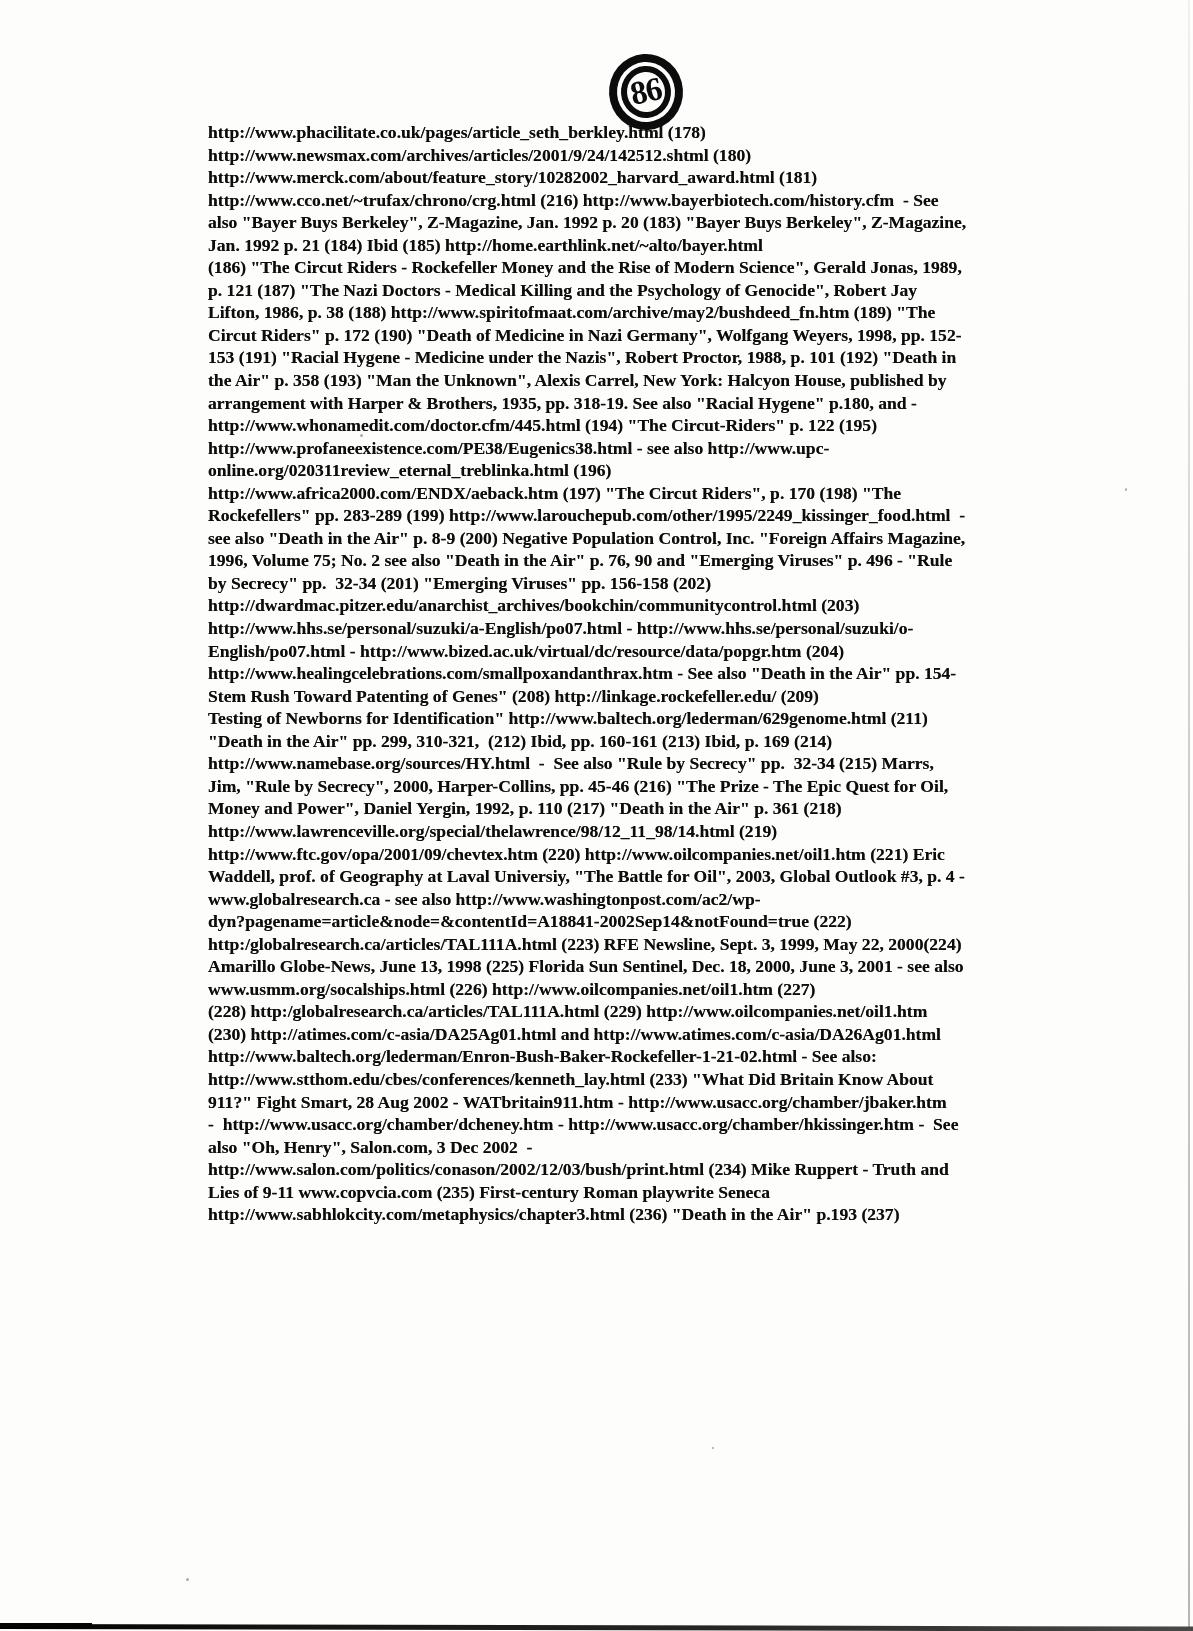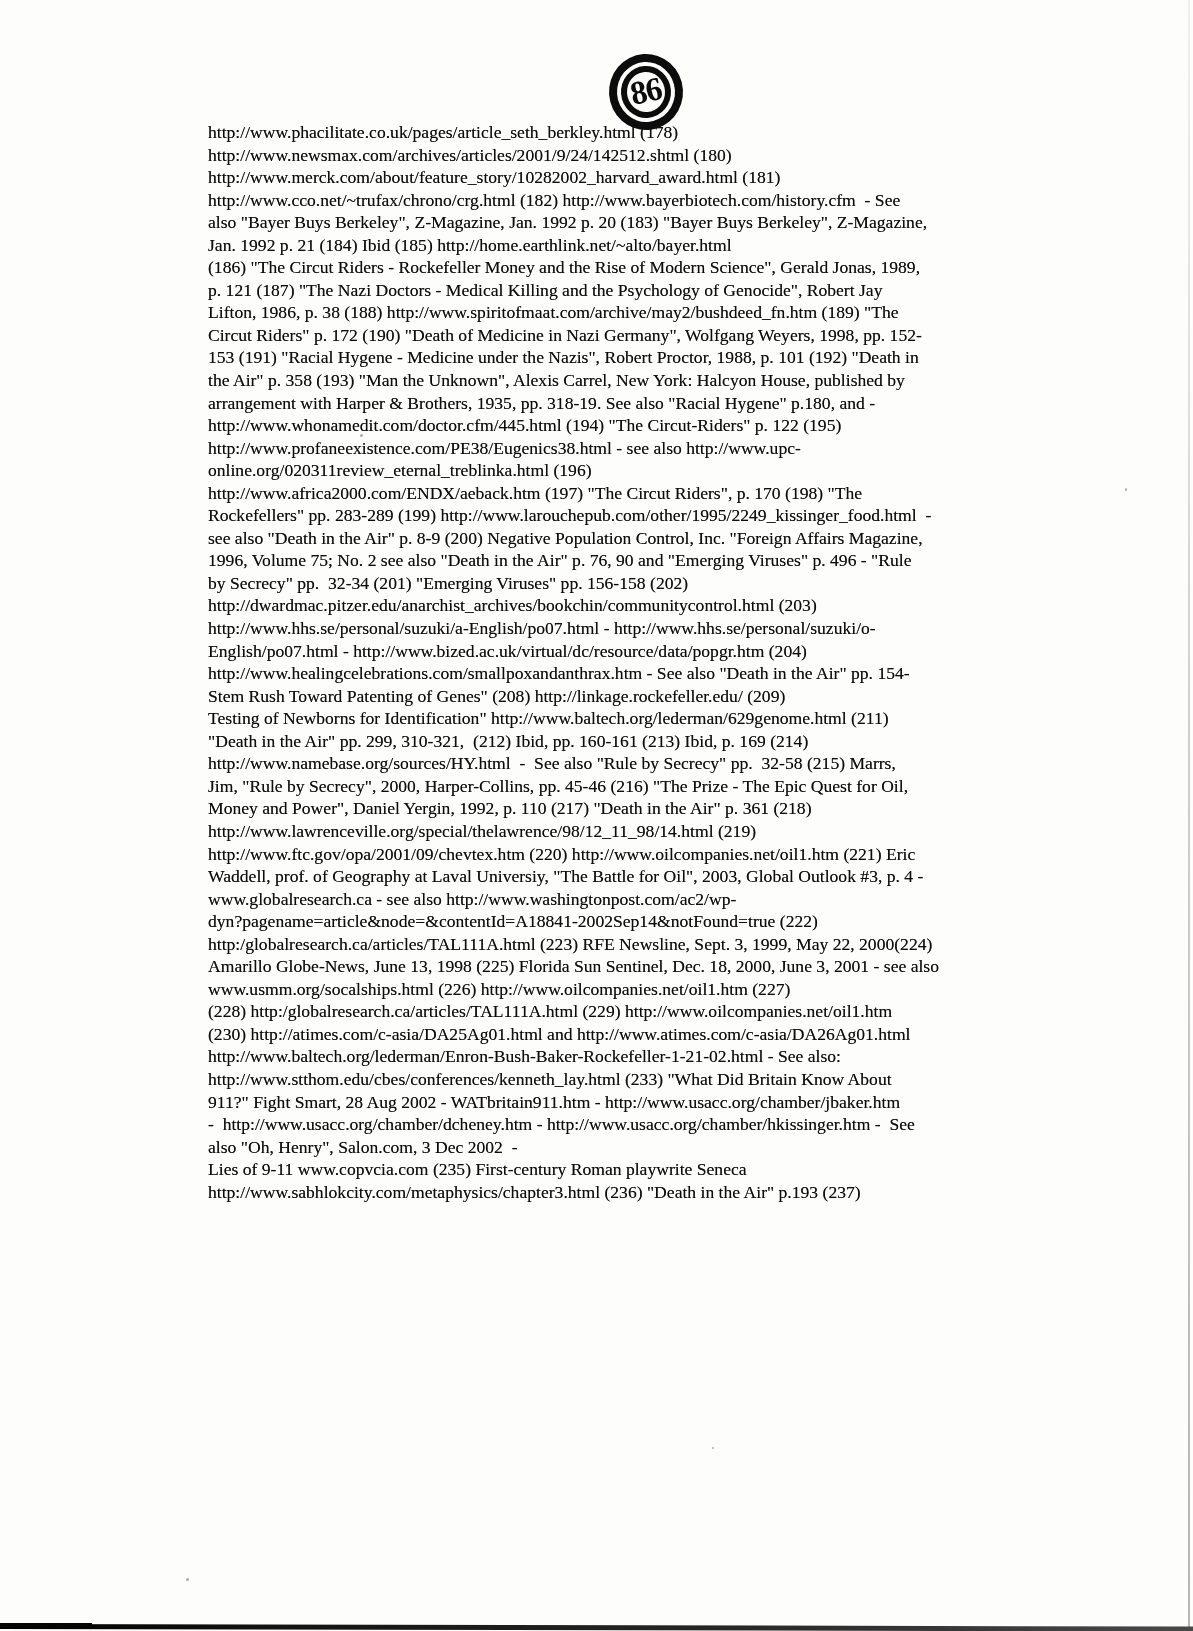--- a/index.html
+++ b/index.html
@@ -51,21 +51,21 @@
     color: #0c0c0c;
     transform: rotate(-8deg);
     padding-bottom: 2px;
   }
   
   .text-block {
     position: absolute;
     left: 208px;
     top: 121px;
     width: 880px;
-    font-weight: 400;
+    font-weight: 700;
     font-size: 17.6px;
     line-height: 22.55px;
     color: #0e0d0c;
     text-shadow: 0 0 0.5px rgba(0,0,0,0.55);
   }
   .text-block .line {
     white-space: pre;
   }
   
   .scan-bottom {
@@ -127,21 +127,21 @@
   <div class="stamp">
     <div class="ring-white"></div>
     <div class="core-white"></div>
     <span class="stamp-num">86</span>
   </div>
 
   <div class="text-block">
       <div class="line">http://www.phacilitate.co.uk/pages/article_seth_berkley.html (178)</div>
       <div class="line">http://www.newsmax.com/archives/articles/2001/9/24/142512.shtml (180)</div>
       <div class="line">http://www.merck.com/about/feature_story/10282002_harvard_award.html (181)</div>
-      <div class="line">http://www.cco.net/~trufax/chrono/crg.html (182) http://www.bayerbiotech.com/history.cfm  - See</div>
+      <div class="line">http://www.cco.net/~trufax/chrono/crg.html (216) http://www.bayerbiotech.com/history.cfm  - See</div>
       <div class="line">also "Bayer Buys Berkeley", Z-Magazine, Jan. 1992 p. 20 (183) "Bayer Buys Berkeley", Z-Magazine,</div>
       <div class="line">Jan. 1992 p. 21 (184) Ibid (185) http://home.earthlink.net/~alto/bayer.html</div>
       <div class="line">(186) "The Circut Riders - Rockefeller Money and the Rise of Modern Science", Gerald Jonas, 1989,</div>
       <div class="line">p. 121 (187) "The Nazi Doctors - Medical Killing and the Psychology of Genocide", Robert Jay</div>
       <div class="line">Lifton, 1986, p. 38 (188) http://www.spiritofmaat.com/archive/may2/bushdeed_fn.htm (189) "The</div>
       <div class="line">Circut Riders" p. 172 (190) "Death of Medicine in Nazi Germany", Wolfgang Weyers, 1998, pp. 152-</div>
       <div class="line">153 (191) "Racial Hygene - Medicine under the Nazis", Robert Proctor, 1988, p. 101 (192) "Death in</div>
       <div class="line">the Air" p. 358 (193) "Man the Unknown", Alexis Carrel, New York: Halcyon House, published by</div>
       <div class="line">arrangement with Harper &amp; Brothers, 1935, pp. 318-19. See also "Racial Hygene" p.180, and -</div>
       <div class="line">http://www.whonamedit.com/doctor.cfm/445.html (194) "The Circut-Riders" p. 122 (195)</div>
@@ -152,38 +152,39 @@
       <div class="line">see also "Death in the Air" p. 8-9 (200) Negative Population Control, Inc. "Foreign Affairs Magazine,</div>
       <div class="line">1996, Volume 75; No. 2 see also "Death in the Air" p. 76, 90 and "Emerging Viruses" p. 496 - "Rule</div>
       <div class="line">by Secrecy" pp.  32-34 (201) "Emerging Viruses" pp. 156-158 (202)</div>
       <div class="line">http://dwardmac.pitzer.edu/anarchist_archives/bookchin/communitycontrol.html (203)</div>
       <div class="line">http://www.hhs.se/personal/suzuki/a-English/po07.html - http://www.hhs.se/personal/suzuki/o-</div>
       <div class="line">English/po07.html - http://www.bized.ac.uk/virtual/dc/resource/data/popgr.htm (204)</div>
       <div class="line">http://www.healingcelebrations.com/smallpoxandanthrax.htm - See also "Death in the Air" pp. 154-</div>
       <div class="line">Stem Rush Toward Patenting of Genes" (208) http://linkage.rockefeller.edu/ (209)</div>
       <div class="line">Testing of Newborns for Identification" http://www.baltech.org/lederman/629genome.html (211)</div>
       <div class="line">"Death in the Air" pp. 299, 310-321,  (212) Ibid, pp. 160-161 (213) Ibid, p. 169 (214)</div>
-      <div class="line">http://www.namebase.org/sources/HY.html  -  See also "Rule by Secrecy" pp.  32-58 (215) Marrs,</div>
+      <div class="line">http://www.namebase.org/sources/HY.html  -  See also "Rule by Secrecy" pp.  32-34 (215) Marrs,</div>
       <div class="line">Jim, "Rule by Secrecy", 2000, Harper-Collins, pp. 45-46 (216) "The Prize - The Epic Quest for Oil,</div>
       <div class="line">Money and Power", Daniel Yergin, 1992, p. 110 (217) "Death in the Air" p. 361 (218)</div>
       <div class="line">http://www.lawrenceville.org/special/thelawrence/98/12_11_98/14.html (219)</div>
       <div class="line">http://www.ftc.gov/opa/2001/09/chevtex.htm (220) http://www.oilcompanies.net/oil1.htm (221) Eric</div>
       <div class="line">Waddell, prof. of Geography at Laval Universiy, "The Battle for Oil", 2003, Global Outlook #3, p. 4 -</div>
       <div class="line">www.globalresearch.ca - see also http://www.washingtonpost.com/ac2/wp-</div>
       <div class="line">dyn?pagename=article&amp;node=&amp;contentId=A18841-2002Sep14&amp;notFound=true (222)</div>
       <div class="line">http:/globalresearch.ca/articles/TAL111A.html (223) RFE Newsline, Sept. 3, 1999, May 22, 2000(224)</div>
       <div class="line">Amarillo Globe-News, June 13, 1998 (225) Florida Sun Sentinel, Dec. 18, 2000, June 3, 2001 - see also</div>
       <div class="line">www.usmm.org/socalships.html (226) http://www.oilcompanies.net/oil1.htm (227)</div>
       <div class="line">(228) http:/globalresearch.ca/articles/TAL111A.html (229) http://www.oilcompanies.net/oil1.htm</div>
       <div class="line">(230) http://atimes.com/c-asia/DA25Ag01.html and http://www.atimes.com/c-asia/DA26Ag01.html</div>
       <div class="line">http://www.baltech.org/lederman/Enron-Bush-Baker-Rockefeller-1-21-02.html - See also:</div>
       <div class="line">http://www.stthom.edu/cbes/conferences/kenneth_lay.html (233) "What Did Britain Know About</div>
       <div class="line">911?" Fight Smart, 28 Aug 2002 - WATbritain911.htm - http://www.usacc.org/chamber/jbaker.htm</div>
       <div class="line">-  http://www.usacc.org/chamber/dcheney.htm - http://www.usacc.org/chamber/hkissinger.htm -  See</div>
       <div class="line">also "Oh, Henry", Salon.com, 3 Dec 2002  -</div>
+      <div class="line">http://www.salon.com/politics/conason/2002/12/03/bush/print.html (234) Mike Ruppert - Truth and</div>
       <div class="line">Lies of 9-11 www.copvcia.com (235) First-century Roman playwrite Seneca</div>
       <div class="line">http://www.sabhlokcity.com/metaphysics/chapter3.html (236) "Death in the Air" p.193 (237)</div>
     </div>
 
   <div class="corner-artifact"></div>
   <div class="scan-right"></div>
   <div class="scan-bottom"></div>
   <div class="scan-bottom-stub"></div>
 
   <div class="speck s1"></div>

